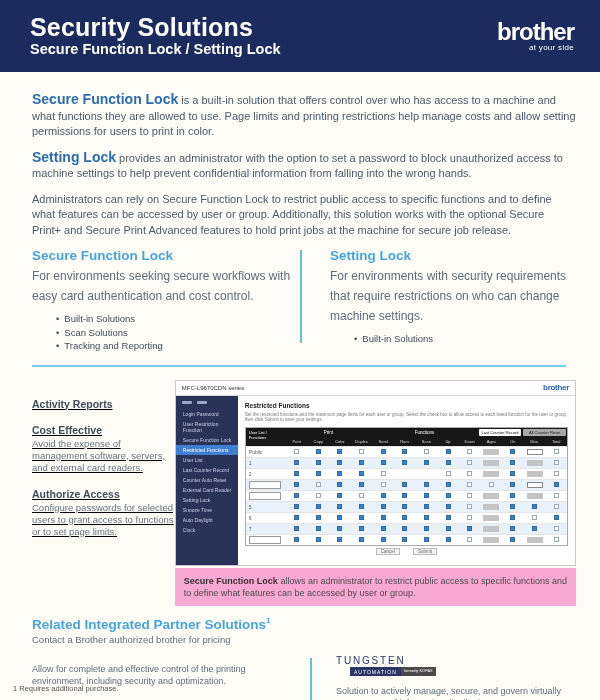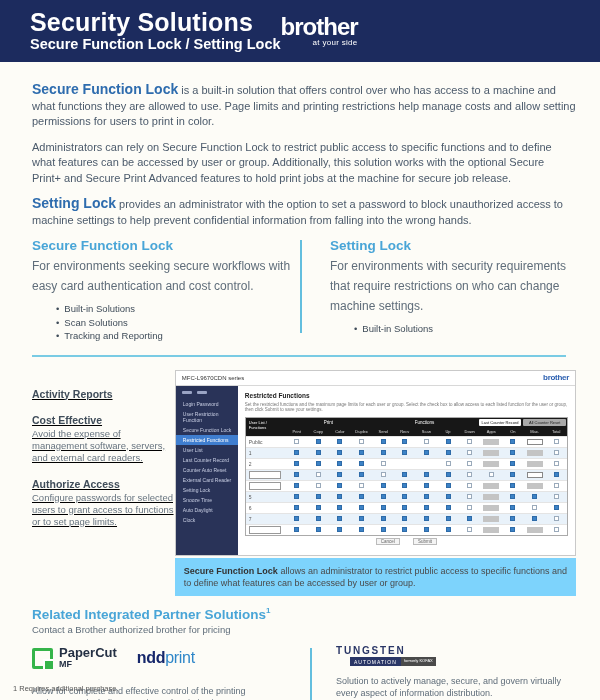--- a/index.html
+++ b/index.html
@@ -1,20 +1,20 @@
 <!DOCTYPE html>
 <html><head>
 <meta charset="utf-8">
 <style>
   html,body{margin:0;padding:0;background:#e8e8e8;}
   .page{width:600px;height:700px;position:relative;background:#fdfcf7;
         font-family:"Liberation Sans",sans-serif;overflow:hidden;margin:0 auto;}
 
   
-  .banner{height:62px;background:#1c2b5e;display:flex;justify-content:flex-start;
+  .banner{height:72px;background:#1c2b5e;display:flex;justify-content:space-between;
           align-items:center;padding:0 26px 0 30px;box-sizing:border-box;}
   .banner .title{color:#fff;font-size:25px;font-weight:bold;letter-spacing:.2px;line-height:27px;}
   .banner .subtitle{color:#fff;font-size:14.5px;font-weight:bold;line-height:17px;}
   .blogo{text-align:right;color:#fff;}
   .blogo .brand{font-size:24px;font-weight:bold;letter-spacing:-1px;line-height:22px;}
   .blogo .tag{font-size:8px;letter-spacing:.3px;}
 
   
   main{padding:20px 24px 0 32px;}
   .para{font-size:11px;line-height:15.5px;color:#4b5a6b;margin:0 0 10px;max-width:546px;}
@@ -74,21 +74,21 @@
           display:flex;align-items:center;}
   .ibox-label{width:30px;height:6px;border:1px solid #999;background:#fff;}
   .scell{flex:1;display:flex;justify-content:center;align-items:center;}
   .cb{width:5px;height:5px;border:1px solid #9aaabb;background:#fff;box-sizing:border-box;}
   .cb.on{background:#3c82c6;border-color:#2e6ba8;}
   .gbar{width:16px;height:6px;background:#c4c4c4;}
   .ibox{width:16px;height:6px;background:#fff;border:1px solid #888;box-sizing:border-box;}
   .sfoot{text-align:center;font-size:4.5px;color:#666;padding-top:3px;}
   .sfoot span{margin:0 6px;border:1px solid #bbb;padding:0 4px;background:#f4f4f4;}
 
-  .shot-caption{background:#7dd3fc;padding:7px 9px;font-size:9px;line-height:12px;
+  .shot-caption{background:#f9a8d4;padding:7px 9px;font-size:9px;line-height:12px;
                 color:#4a4a4a;margin-top:2px;}
   .shot-caption b{color:#333;}
 
   
   .partners{margin-top:10px;}
   .partners h3{font-size:13.5px;color:#49a5d7;margin:0 0 3px;font-weight:bold;}
   .partners h3 sup{font-size:8px;}
   .partners .sub{font-size:9.5px;color:#5f6d7a;margin:0 0 11px;}
   .prow{display:flex;}
   .pleft{width:260px;}
@@ -98,21 +98,21 @@
            position:relative;margin-right:6px;margin-top:2px;}
   .pc-icon::after{content:"";position:absolute;right:-3px;bottom:-3px;width:8px;height:8px;
                   background:#35b44a;border-left:2px solid #fff;border-top:2px solid #fff;}
   .pc-name{font-size:13px;font-weight:bold;color:#243044;line-height:13px;}
   .pc-mf{font-size:9px;font-weight:bold;color:#243044;line-height:10px;}
   .ndd{font-size:16px;font-weight:bold;color:#16276b;margin-top:3px;letter-spacing:-.3px;}
   .ndd .p2{color:#2e86c8;font-weight:normal;}
   .pdesc{font-size:9px;color:#5f6d7a;line-height:12px;margin-top:7px;}
   .pvdiv{width:2px;background:#63bede;margin:2px 24px 8px 18px;}
   .pright{flex:1;max-width:230px;}
-  .tug1{font-size:10px;font-weight:bold;color:#2a3666;letter-spacing:1.8px;line-height:10px;}
+  .tug1{font-size:10px;font-weight:normal;color:#2a3666;letter-spacing:1.8px;line-height:10px;}
   .tugrow{display:flex;margin-left:14px;margin-top:1px;}
   .tug2{background:#2a3666;color:#fff;font-size:5px;letter-spacing:1px;padding:1.5px 4px;}
   .tug3{background:#4a4a4a;color:#fff;font-size:4px;padding:1.5px 3px;line-height:4.5px;}
   .pright .pdesc{margin-top:9px;}
 
   .footnote{position:absolute;left:13px;bottom:7px;font-size:7.5px;color:#555;}
 </style>
 </head>
 <body>
 
@@ -125,22 +125,22 @@
     </div>
     <div class="blogo">
       <div class="brand">brother</div>
       <div class="tag">at your side</div>
     </div>
   </header>
 
   <main>
 
     <p class="para"><span class="lead">Secure Function Lock</span><span> is a built-in solution that offers control over who has access to a machine and what functions they are allowed to use. Page limits and printing restrictions help manage costs and allow setting permissions for users to print in color.</span></p>
+    <p class="para"><span class="lead">Setting Lock</span><span> provides an administrator with the option to set a password to block unauthorized access to machine settings to help prevent confidential information from falling into the wrong hands.</span></p>
     <p class="para">Administrators can rely on Secure Function Lock to restrict public access to specific functions and to define what features can be accessed by user or group. Additionally, this solution works with the optional Secure Print+ and Secure Print Advanced features to hold print jobs at the machine for secure job release.</p>
-    <p class="para"><span class="lead">Setting Lock</span><span> provides an administrator with the option to set a password to block unauthorized access to machine settings to help prevent confidential information from falling into the wrong hands.</span></p>
 
     <div class="cols">
       <div class="col left">
         <h3>Secure Function Lock</h3>
         <p class="cdesc">For environments seeking secure workflows with easy card authentication and cost control.</p>
         <ul>
             <li>Built-in Solutions</li>
             <li>Scan Solutions</li>
             <li>Tracking and Reporting</li>
           </ul>
@@ -622,30 +622,20 @@
         </div>
         <figcaption class="shot-caption"><b>Secure Function Lock</b><span> allows an administrator to restrict public access to specific functions and to define what features can be accessed by user or group.</span></figcaption>
       </figure>
     </div>
 
     <section class="partners">
       <h3><span>Related Integrated Partner Solutions</span><sup>1</sup></h3>
       <p class="sub">Contact a Brother authorized brother for pricing</p>
       <div class="prow">
         <div class="pleft">
-          <div class="logorow">
-            <div class="pcwrap">
-              <span class="pc-icon"></span>
-              <span>
-                <div class="pc-name">PaperCut</div>
-                <div class="pc-mf">MF</div>
-              </span>
-            </div>
-            <div class="ndd"><span>ndd</span><span class="p2">print</span></div>
-          </div>
           <p class="pdesc">Allow for complete and effective control of the printing environment, including security and optimization.</p>
         </div>
         <div class="pvdiv"></div>
         <div class="pright">
           <div class="tug">
             <div class="tug1">TUNGSTEN</div>
             <div class="tugrow">
               <span class="tug2">AUTOMATION</span>
               <span class="tug3">formerly KOFAX</span>
             </div>

